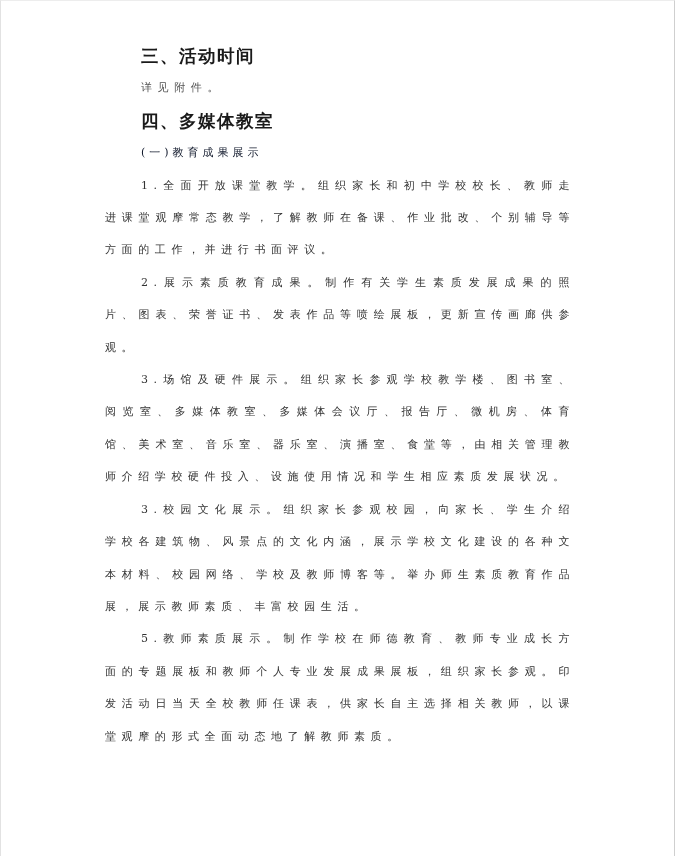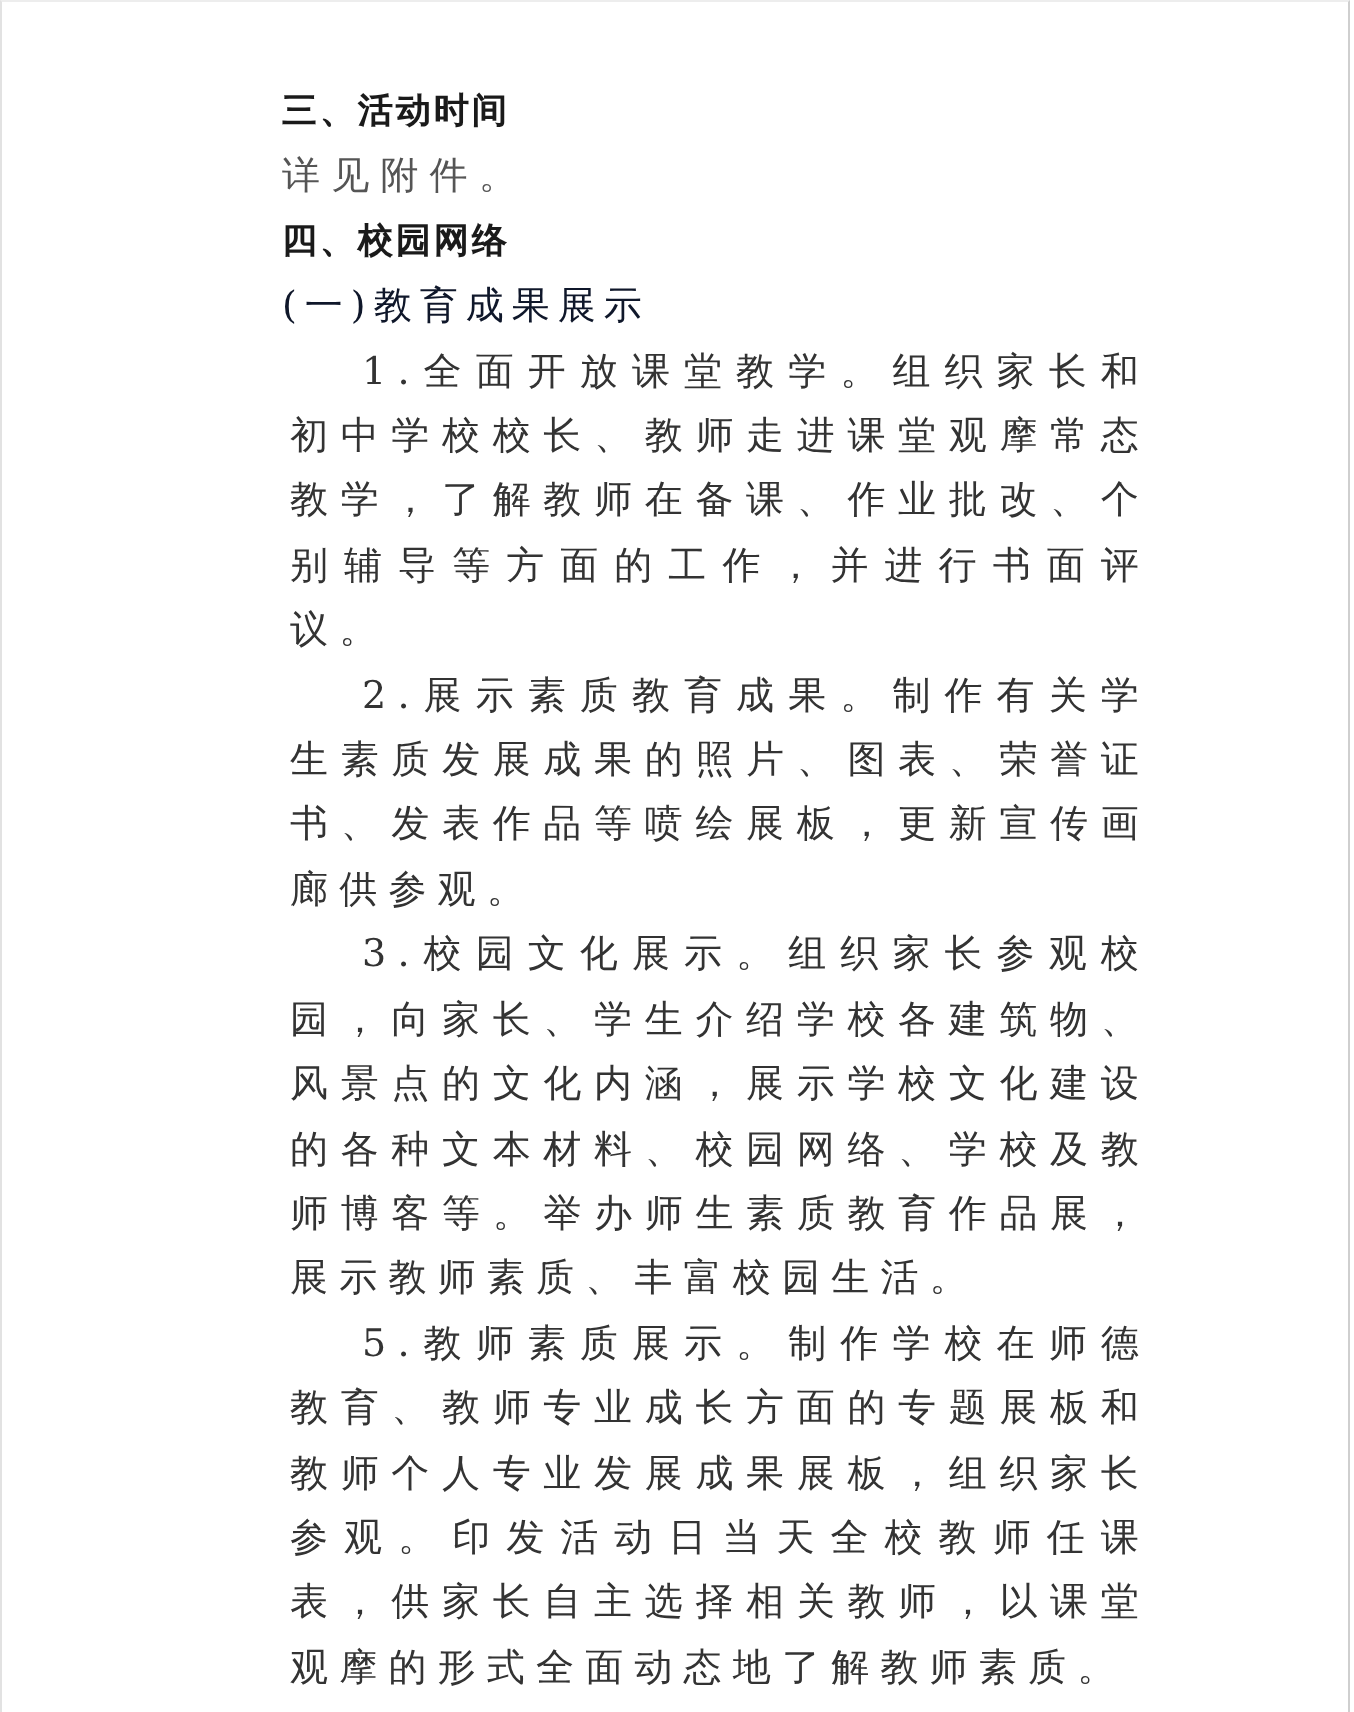--- a/index.html
+++ b/index.html
@@ -18,46 +18,47 @@
     box-sizing: border-box;
     background: #fff;
   }
   .content {
     position: absolute;
     left: 104px; top: 39px;
     width: 470px;
   }
   .line-block {
     margin: 0;
-    font-size: 19px;
+    font-size: 11px;
     line-height: 32.4px;
     letter-spacing: 5.6px;
     text-align: justify;
     word-break: break-all;
   }
   .heading {
     font-family: "DejaVu Sans", "Liberation Sans", sans-serif;
     font-weight: bold;
     color: #1a1a1a;
     letter-spacing: 1.5px;
     font-size: 17.5px;
     padding-left: 36px;
   }
   .plain { padding-left: 36px; color: #555; }
   .sub { padding-left: 36px; letter-spacing: 4px; color: #0f172a; }
-  .para { text-indent: 36px; margin-left: 40px; }
+  .para { text-indent: 36px; }
 </style>
 </head>
 <body>
 
 <div class="page">
   <div class="content">
     <p class="line-block heading">三、活动时间</p>
     <p class="line-block plain">详见附件。</p>
-    <p class="line-block heading">四、校园网络</p>
+    <p class="line-block heading">四、多媒体教室</p>
     <p class="line-block sub">(一)教育成果展示</p>
     <p class="line-block para">1.全面开放课堂教学。组织家长和初中学校校长、教师走进课堂观摩常态教学，了解教师在备课、作业批改、个别辅导等方面的工作，并进行书面评议。</p>
     <p class="line-block para">2.展示素质教育成果。制作有关学生素质发展成果的照片、图表、荣誉证书、发表作品等喷绘展板，更新宣传画廊供参观。</p>
+    <p class="line-block para">3.场馆及硬件展示。组织家长参观学校教学楼、图书室、阅览室、多媒体教室、多媒体会议厅、报告厅、微机房、体育馆、美术室、音乐室、器乐室、演播室、食堂等，由相关管理教师介绍学校硬件投入、设施使用情况和学生相应素质发展状况。</p>
     <p class="line-block para">3.校园文化展示。组织家长参观校园，向家长、学生介绍学校各建筑物、风景点的文化内涵，展示学校文化建设的各种文本材料、校园网络、学校及教师博客等。举办师生素质教育作品展，展示教师素质、丰富校园生活。</p>
     <p class="line-block para">5.教师素质展示。制作学校在师德教育、教师专业成长方面的专题展板和教师个人专业发展成果展板，组织家长参观。印发活动日当天全校教师任课表，供家长自主选择相关教师，以课堂观摩的形式全面动态地了解教师素质。</p>
 
   </div>
 </div>
 
 </body></html>

